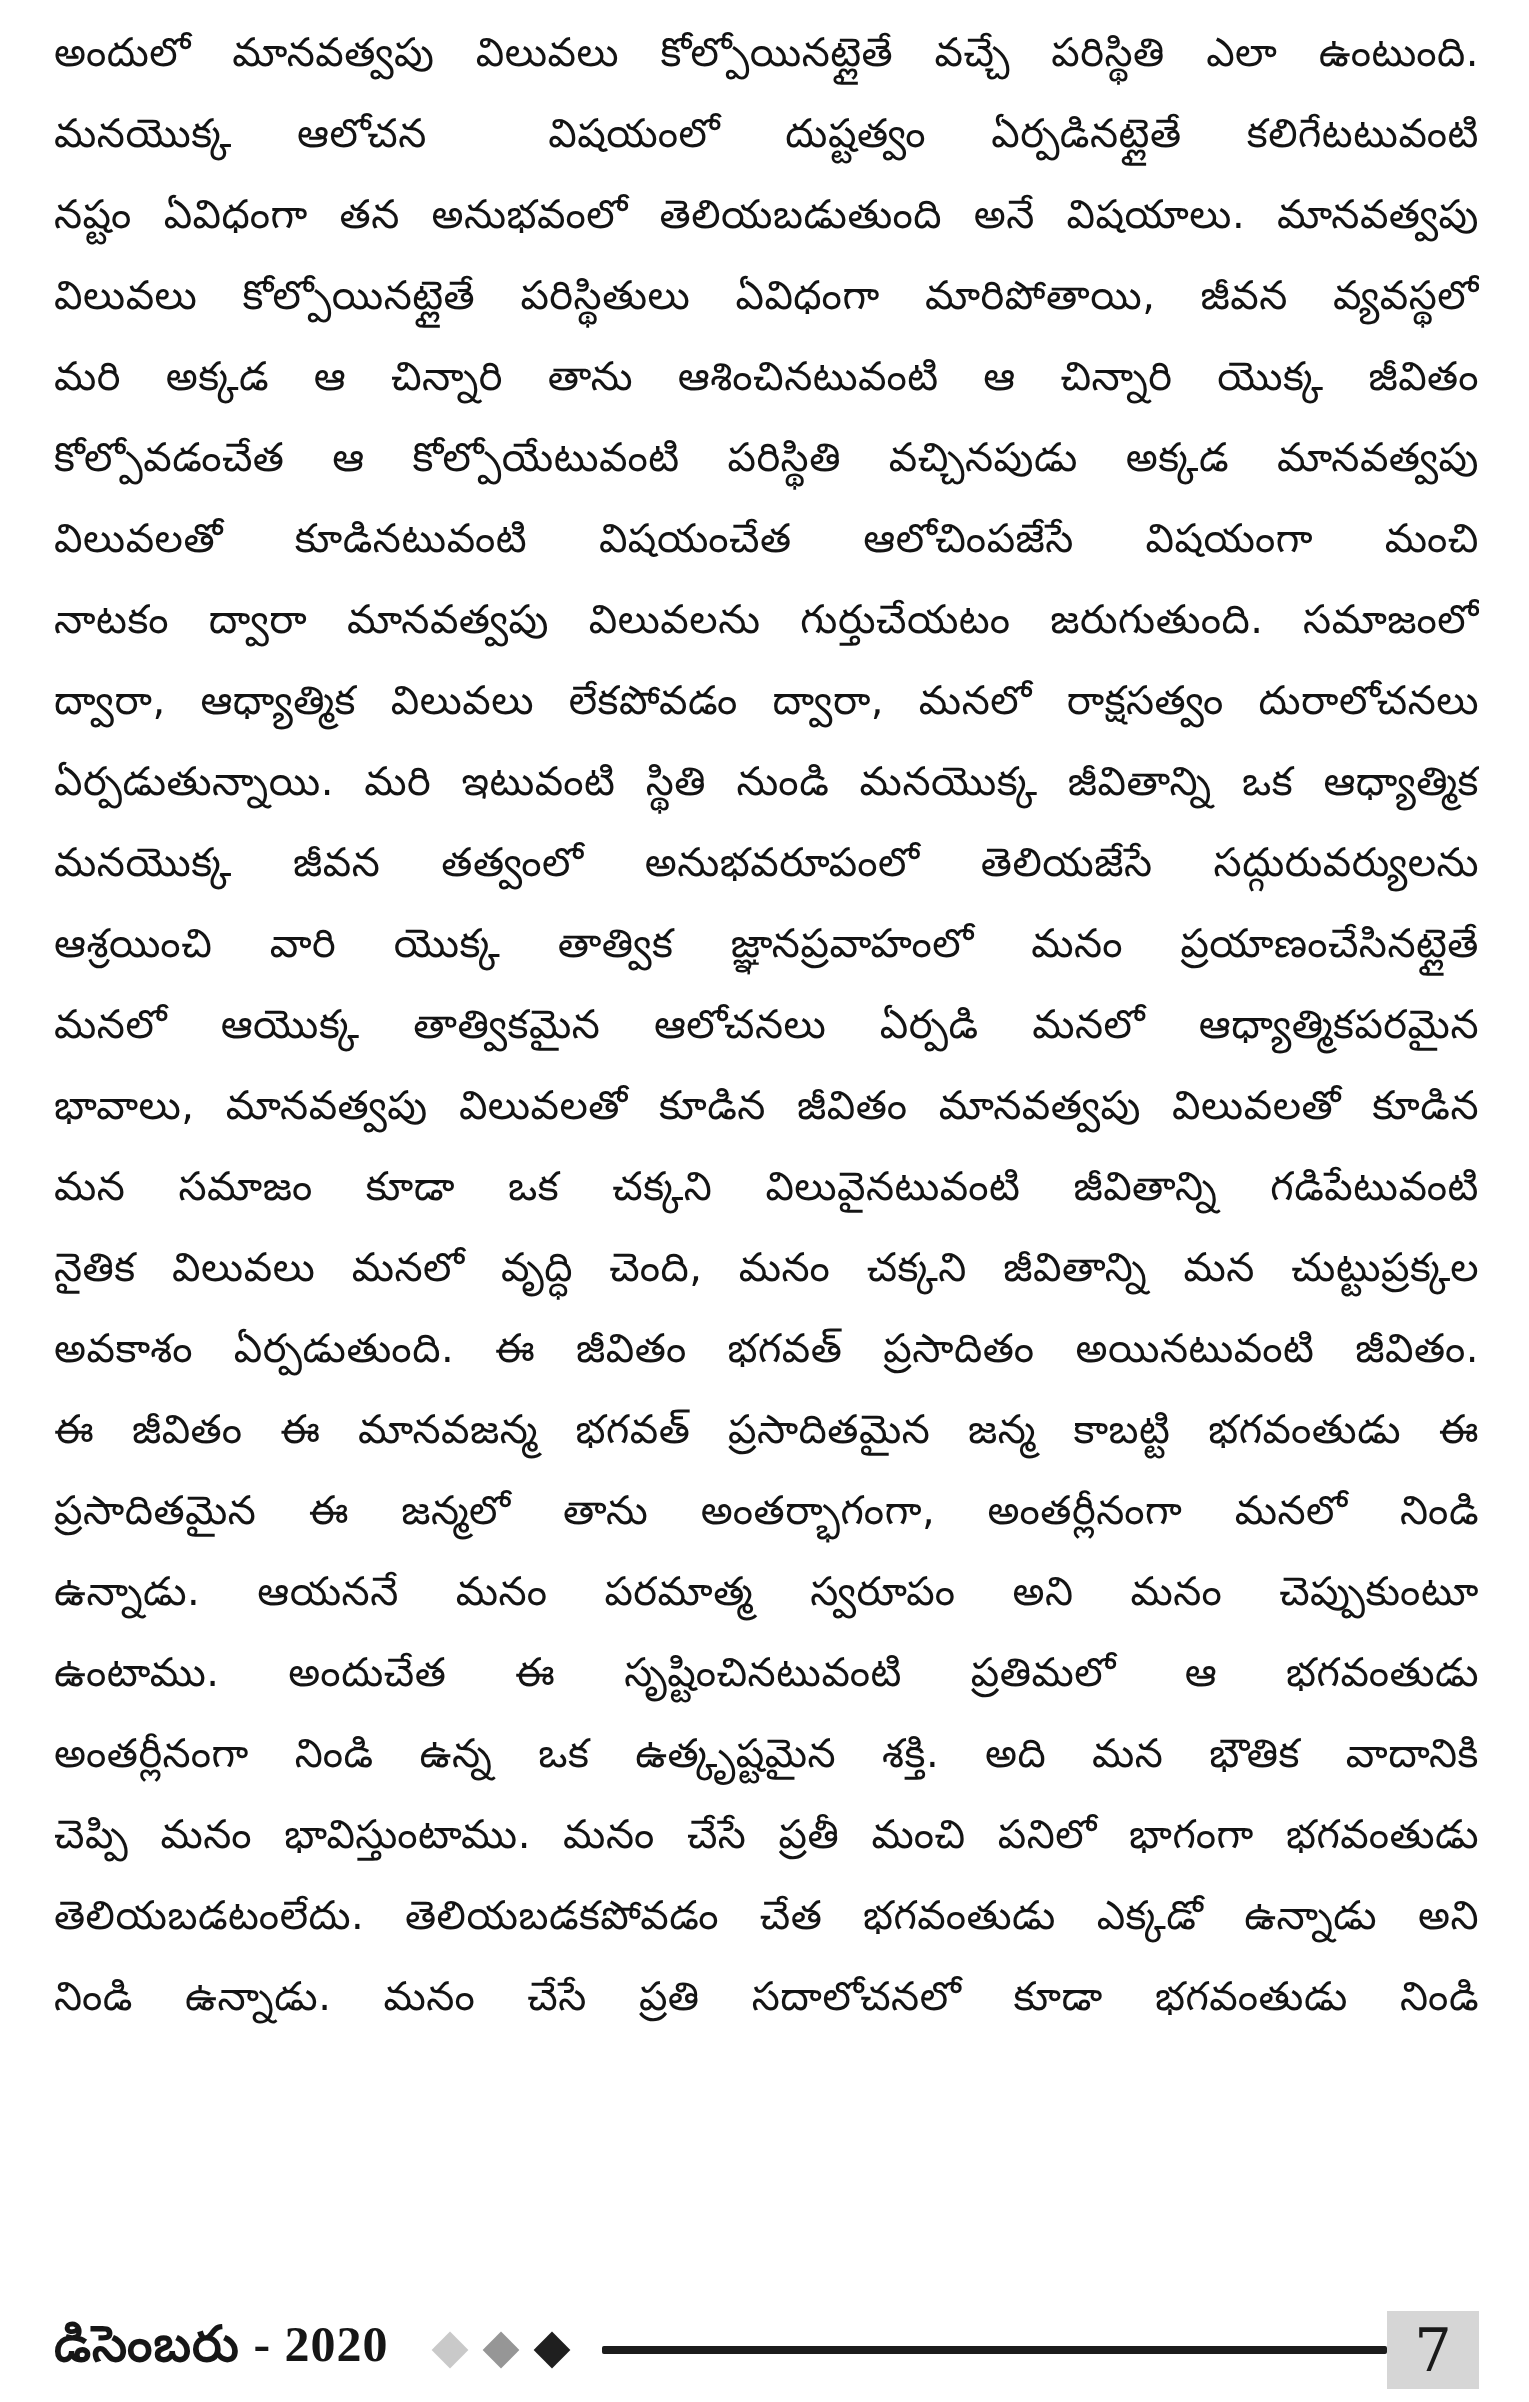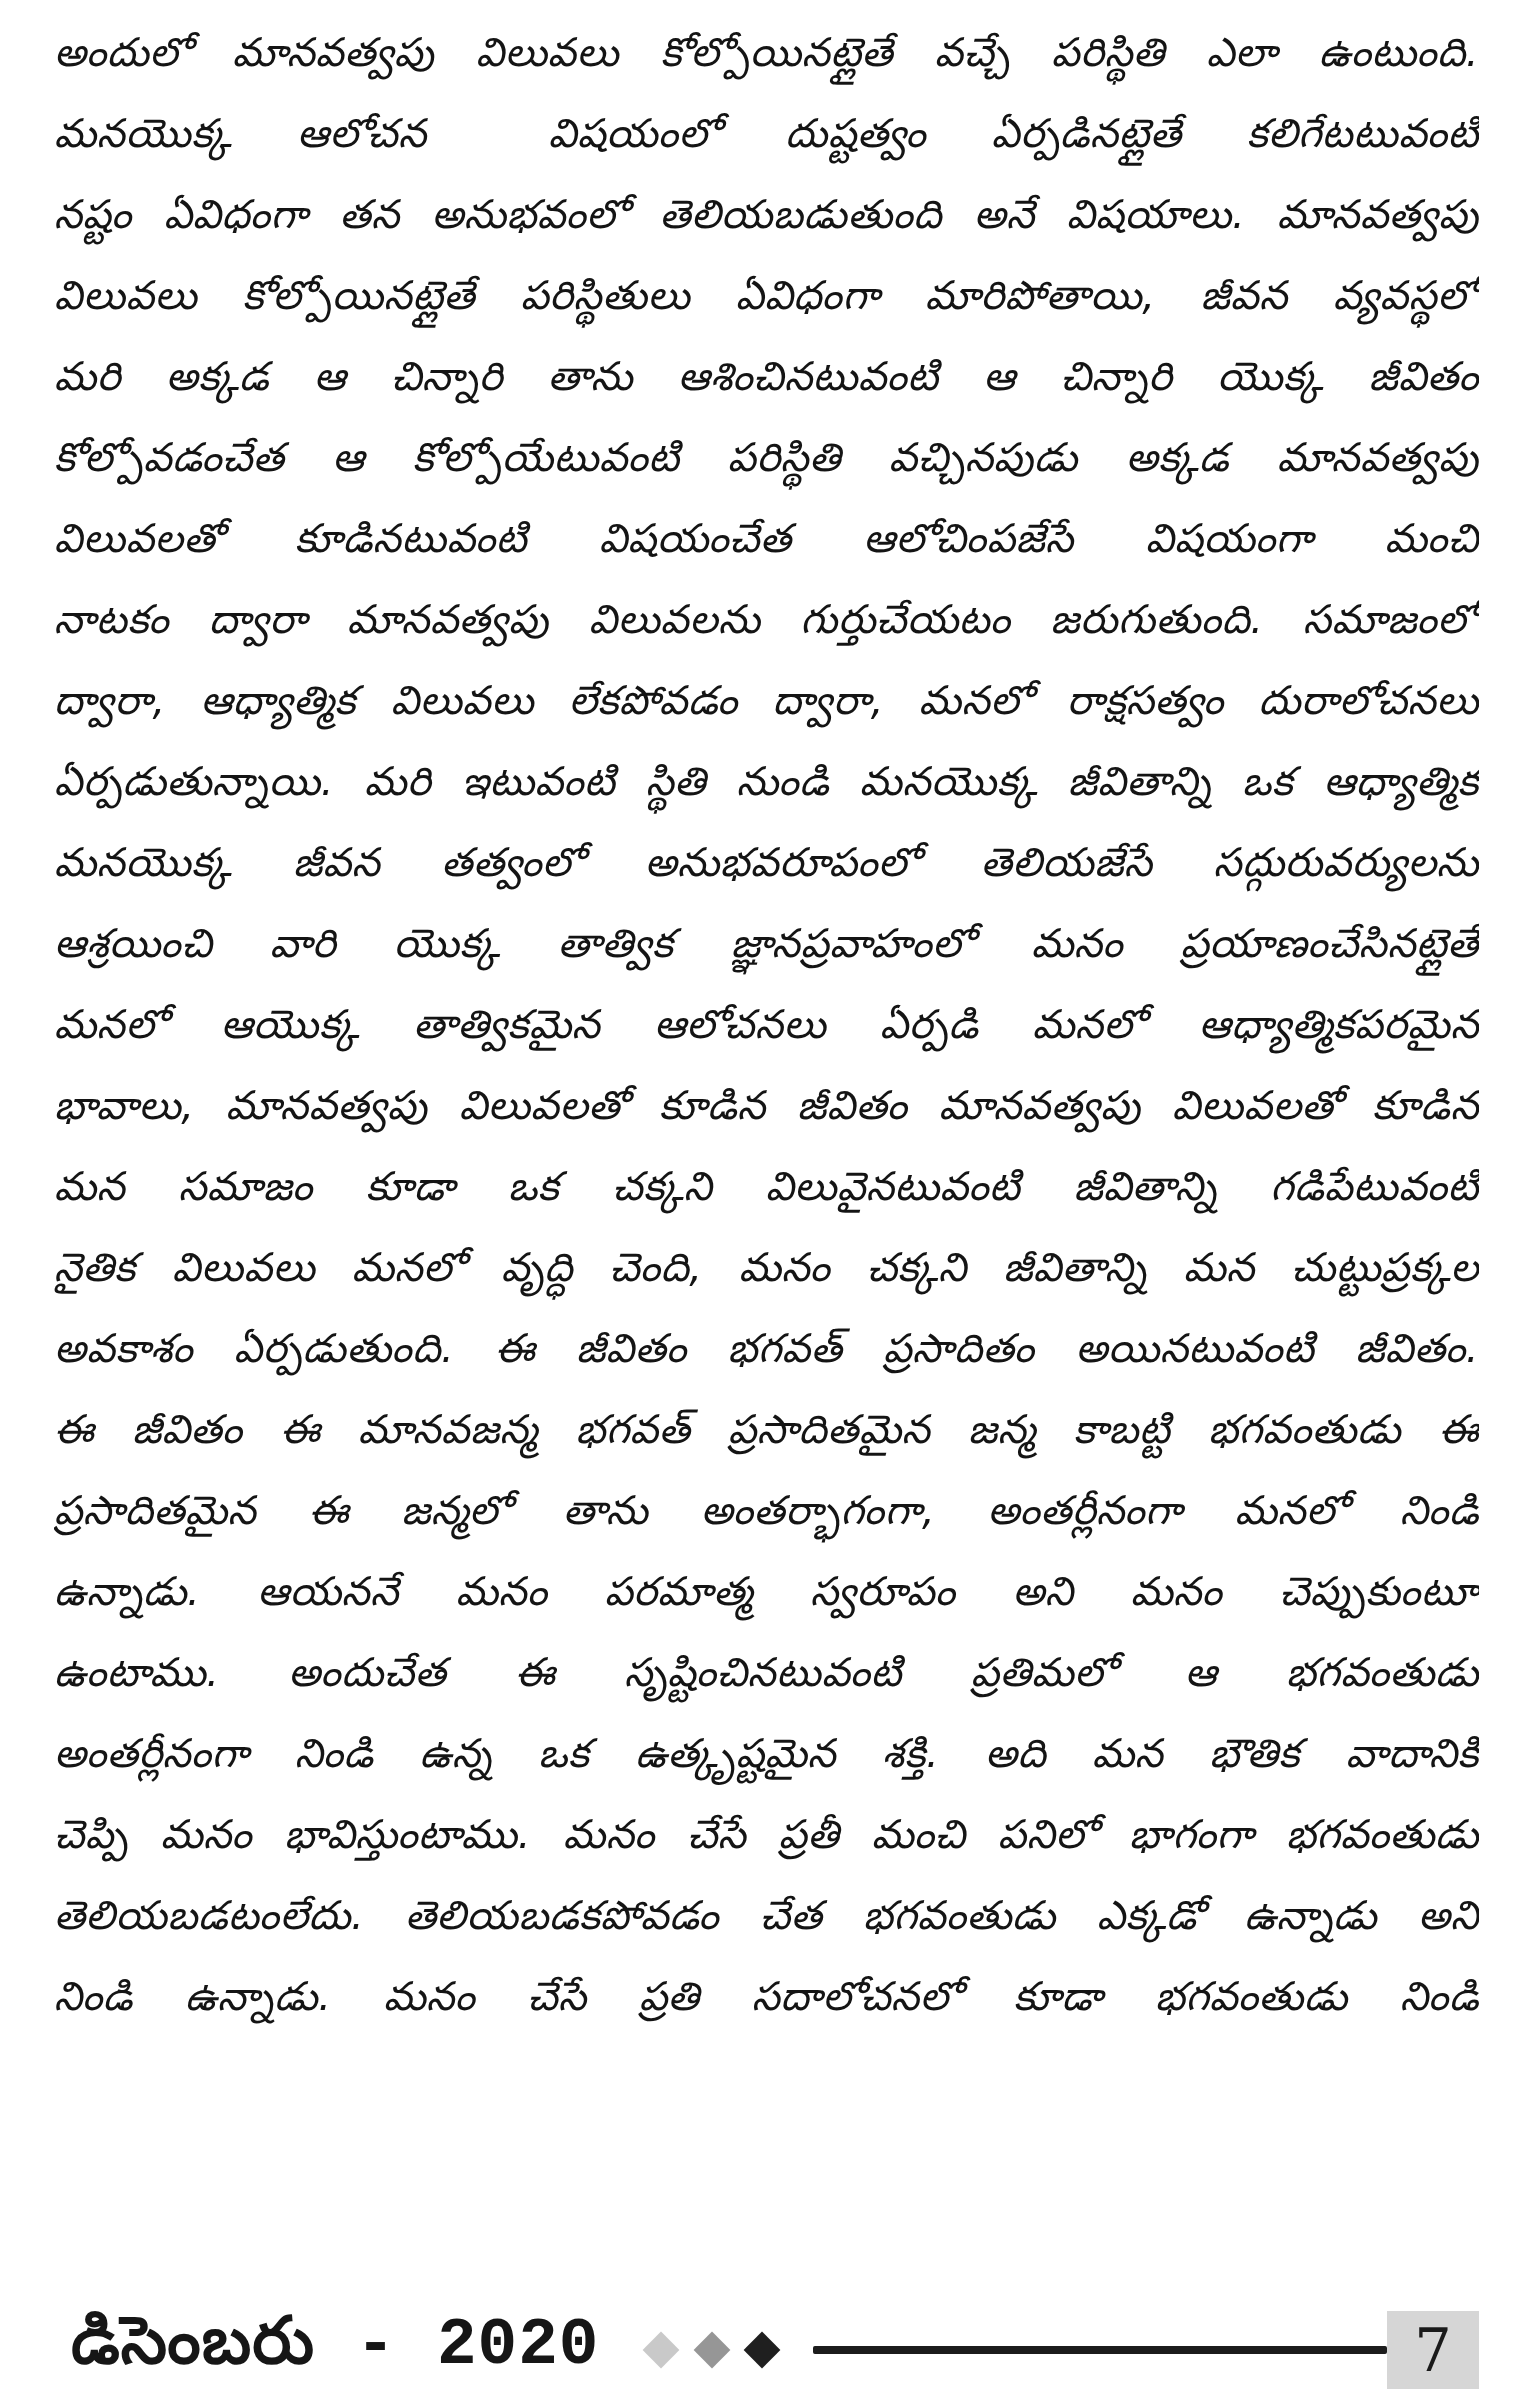--- a/index.html
+++ b/index.html
@@ -23,39 +23,37 @@
     font-size: 40px;
     line-height: 81px;
     height: 81px;
     white-space: nowrap;
     text-align: justify;
     text-align-last: justify;
     
     white-space: normal;
     overflow: hidden;
     letter-spacing: 0.5px;
-    font-style: italic;
   }
   .footer {
     position: absolute;
     left: 54px;
     right: 50px;
     top: 2302px;
     height: 96px;
     display: flex;
     align-items: center;
   }
   .issue {
-    font-family: Liberation Mono, monospace;
+    font-family: Liberation Serif, serif;
     font-weight: bold;
-    font-size: 66px;
+    font-size: 50px;
     letter-spacing: 1px;
     white-space: nowrap;
     color: #161616;
-    margin-left: 17px;
   }
   .diamonds {
     display: flex;
     align-items: center;
     margin-left: 36px;
     margin-right: 25px;
   }
   .diamond {
     width: 26px;
     height: 26px;

